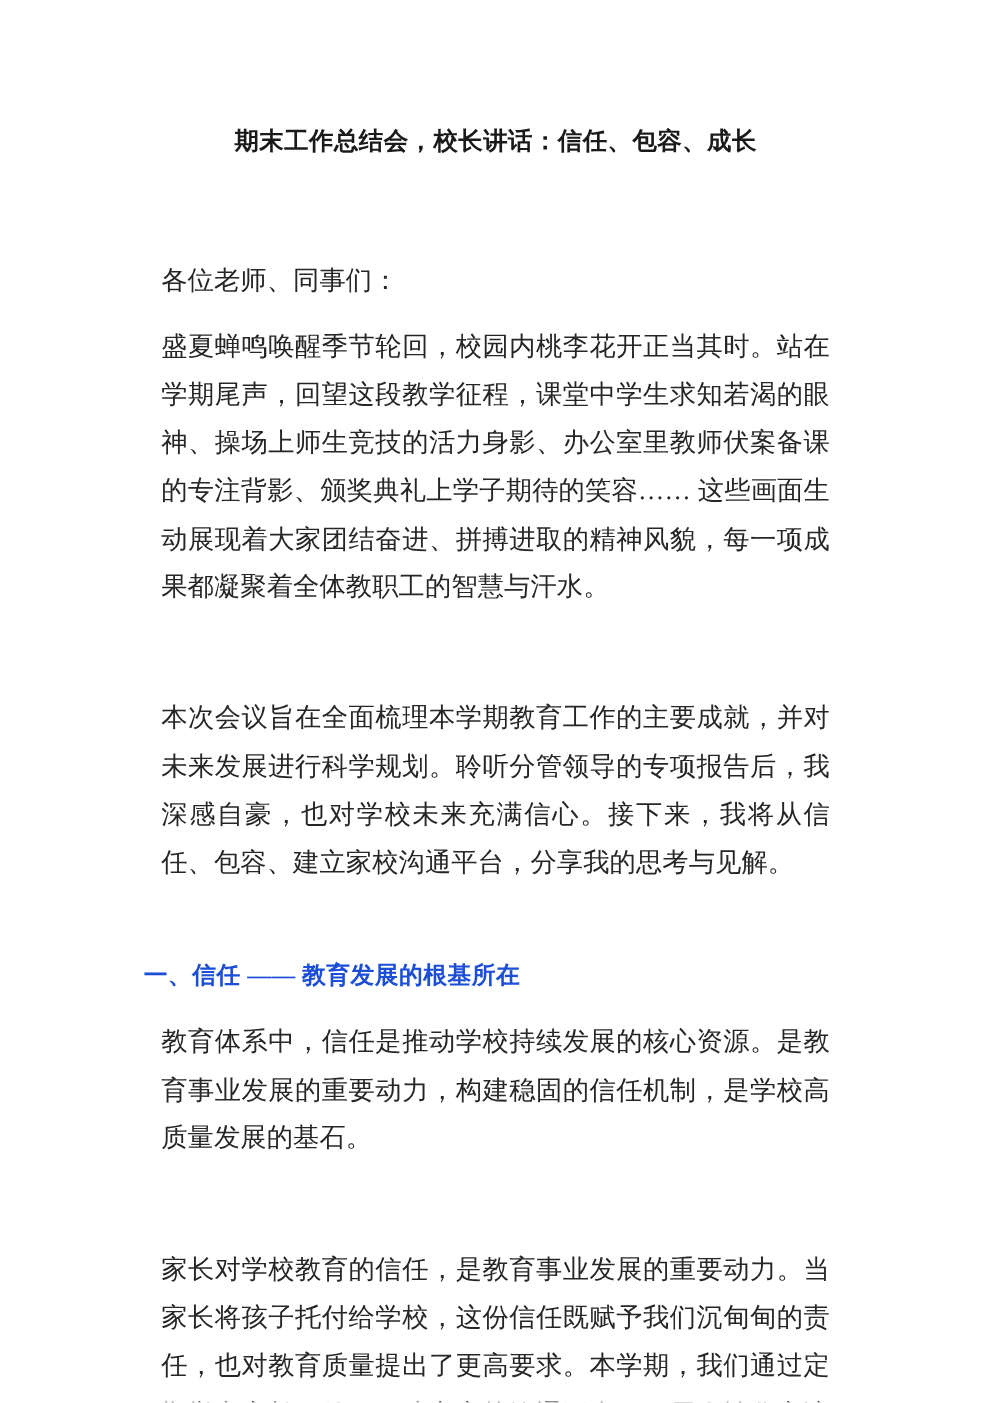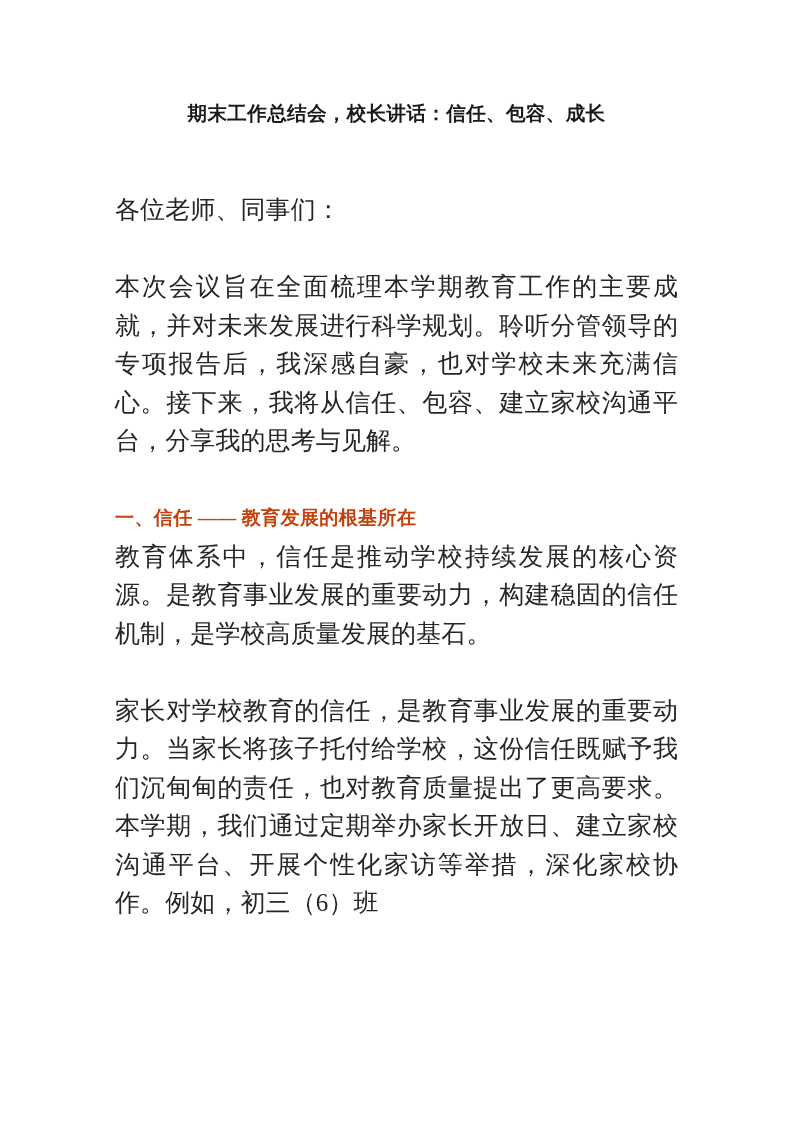--- a/index.html
+++ b/index.html
@@ -36,45 +36,45 @@
     text-align: center;
     letter-spacing: 0.4px;
     margin: 0;
     padding-top: 98px;
     white-space: nowrap;
   }
 
   
   .para {
     font-family: "Liberation Serif", "DejaVu Serif", serif;
-    font-size: 25px;
+    font-size: 21px;
     line-height: 38.5px;
     color: #262626;
-    margin: 0;
+    margin: 14px;
     text-align: justify;
     text-justify: inter-ideograph;
     letter-spacing: 0.1px;
     word-break: break-all;
   }
 
   .para.salutation {
     text-align: left;
   }
 
   
   .gap-line {
     height: 38.5px;
   }
 
   
   .section-heading {
     font-family: "Liberation Serif", "DejaVu Serif", serif;
     font-size: 19px;
     line-height: 38.5px;
-    color: #c2410c;
+    color: #1d4ed8;
     margin: 0;
     text-align: left;
     letter-spacing: 0.4px;
     white-space: nowrap;
   }
 
   
   .top-spacer {
     height: 63px;
   }
@@ -84,20 +84,21 @@
 
 <div class="page">
   <div class="content">
 
     <h1 class="doc-title">期末工作总结会，校长讲话：信任、包容、成长</h1>
 
     <div class="top-spacer"></div>
 
     <p class="para salutation">各位老师、同事们：</p>
 
+    <p class="para">盛夏蝉鸣唤醒季节轮回，校园内桃李花开正当其时。站在学期尾声，回望这段教学征程，课堂中学生求知若渴的眼神、操场上师生竞技的活力身影、办公室里教师伏案备课的专注背影、颁奖典礼上学子期待的笑容…… 这些画面生动展现着大家团结奋进、拼搏进取的精神风貌，每一项成果都凝聚着全体教职工的智慧与汗水。</p>
 
     <div class="gap-line"></div>
 
     <p class="para">本次会议旨在全面梳理本学期教育工作的主要成就，并对未来发展进行科学规划。聆听分管领导的专项报告后，我深感自豪，也对学校未来充满信心。接下来，我将从信任、包容、建立家校沟通平台，分享我的思考与见解。</p>
 
     <div class="gap-line"></div>
 
     <h2 class="section-heading">一、信任 —— 教育发展的根基所在</h2>
 
     <p class="para">教育体系中，信任是推动学校持续发展的核心资源。是教育事业发展的重要动力，构建稳固的信任机制，是学校高质量发展的基石。</p>

